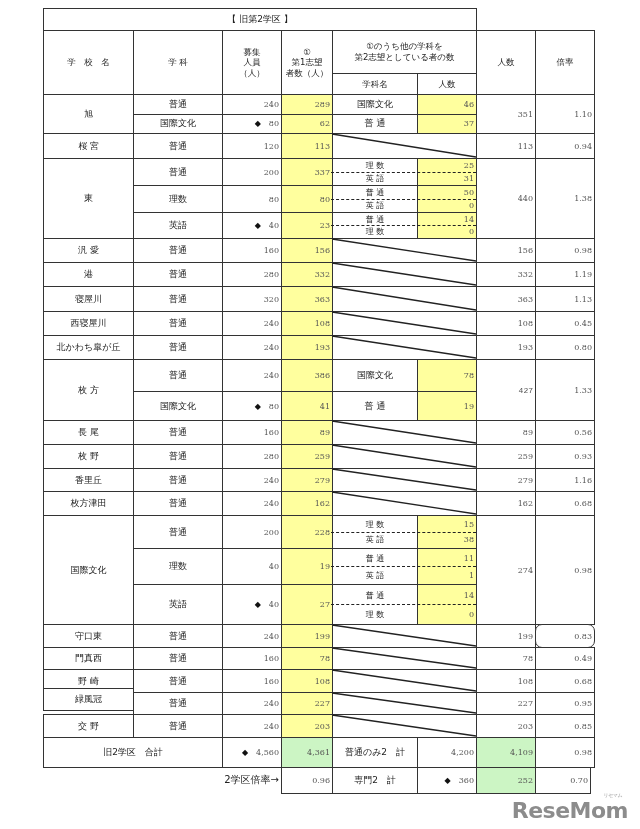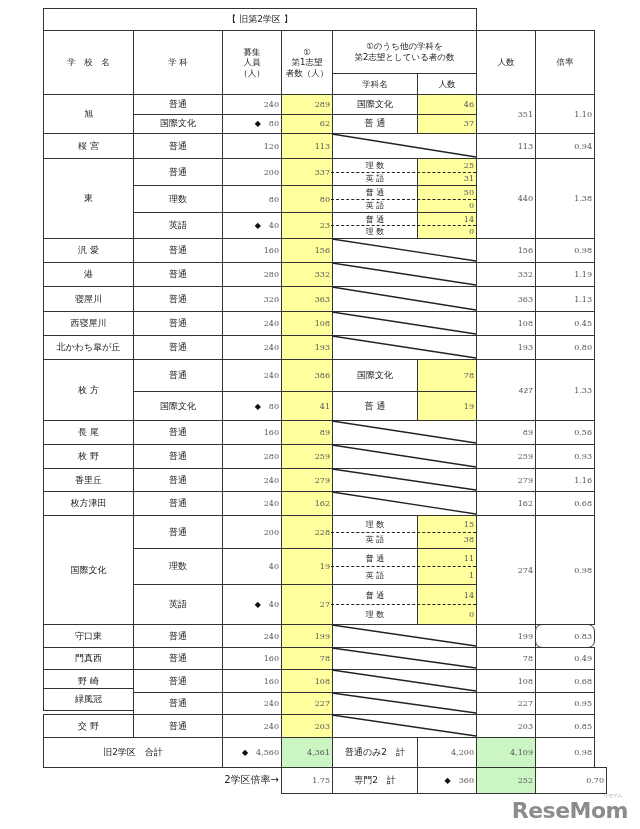--- a/index.html
+++ b/index.html
@@ -89,21 +89,21 @@
     </div>
     <div class="c num yel" style="left: 281px; top: 113.5px; width: 52px; height: 20.5px;">
       <span>62</span>
     </div>
     <div class="c " style="left: 332px; top: 113.5px; width: 86px; height: 20.5px;">
       <span>普 通</span>
     </div>
     <div class="c num yel" style="left: 417px; top: 113.5px; width: 60px; height: 20.5px;">
       <span>37</span>
     </div>
-    <div class="c " style="left: 43px; top: 133px; width: 91px; height: 26px;">
+    <div class="c " style="left: 43px; top: 133px; width: 91px; height: 26px; font-family: Liberation Serif, serif;">
       <span>桜 宮</span>
     </div>
     <div class="c num" style="left: 476px; top: 133px; width: 60px; height: 26px;">
       <span>113</span>
     </div>
     <div class="c num" style="left: 535px; top: 133px; width: 60px; height: 26px;">
       <span>0.94</span>
     </div>
     <div class="c " style="left: 133px; top: 133px; width: 90px; height: 26px;">
       <span>普通</span>
@@ -637,30 +637,30 @@
     <div class="c num grn" style="left: 476px; top: 737px; width: 60px; height: 31px;">
       <span>4,109</span>
     </div>
     <div class="c num" style="left: 535px; top: 737px; width: 60px; height: 31px;">
       <span>0.98</span>
     </div>
     <div class="plain" style="left: 150px; top: 767px; width: 129px; height: 26px; justify-content: flex-end;">
       <span>2学区倍率→</span>
     </div>
     <div class="c num" style="left: 281px; top: 767px; width: 52px; height: 27px;">
-      <span>1.75</span>
+      <span>0.96</span>
     </div>
     <div class="c " style="left: 332px; top: 767px; width: 86px; height: 27px;">
       <span>専門2　計</span>
     </div>
     <div class="c num" style="left: 417px; top: 767px; width: 60px; height: 27px;">
       <span class="diamond">◆</span>
       <span>360</span>
     </div>
     <div class="c num grn" style="left: 476px; top: 767px; width: 60px; height: 27px;">
       <span>252</span>
     </div>
-    <div class="c num" style="left: 535px; top: 767px; width: 72px; height: 27px;">
+    <div class="c num" style="left: 535px; top: 767px; width: 56px; height: 27px;">
       <span>0.70</span>
     </div>
   </div>
 
 <div class="logo"><small>リセマム</small><span>ReseMom</span></div>
 
 </body></html>

